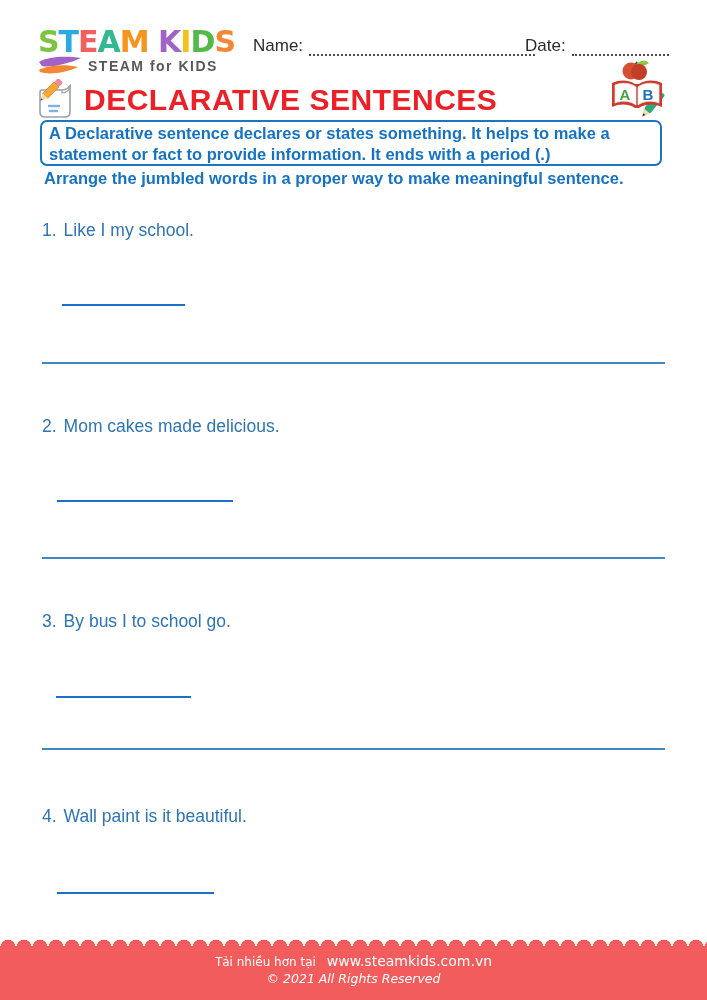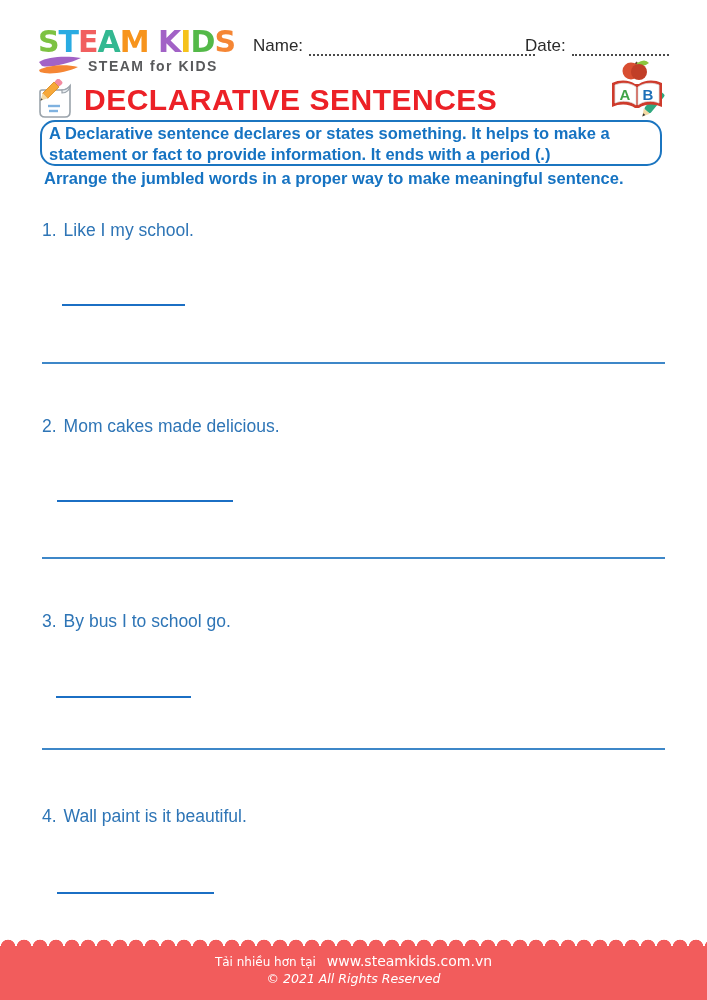--- a/index.html
+++ b/index.html
@@ -50,21 +50,21 @@
     color:var(--title-red);font-size:30px;font-weight:700;letter-spacing:.5px;
     font-family:"Liberation Sans", sans-serif;
   }
 
   
   .ab-icon{position:absolute;left:606px;top:55px;width:62px;height:68px;}
 
   
   .def-box{
     position:absolute;left:40px;top:120px;width:622px;height:46px;
-    border:2px solid #1B75C0;border-radius:15px;
+    border:2px solid #1B75C0;border-radius:7px;
     padding:1px 7px;
     color:var(--def-blue);font-weight:700;font-size:16.5px;line-height:21px;
   }
 
   
   .instruction{
     position:absolute;left:44px;top:169px;
     color:var(--def-blue);font-weight:700;font-size:16.5px;
   }
 

